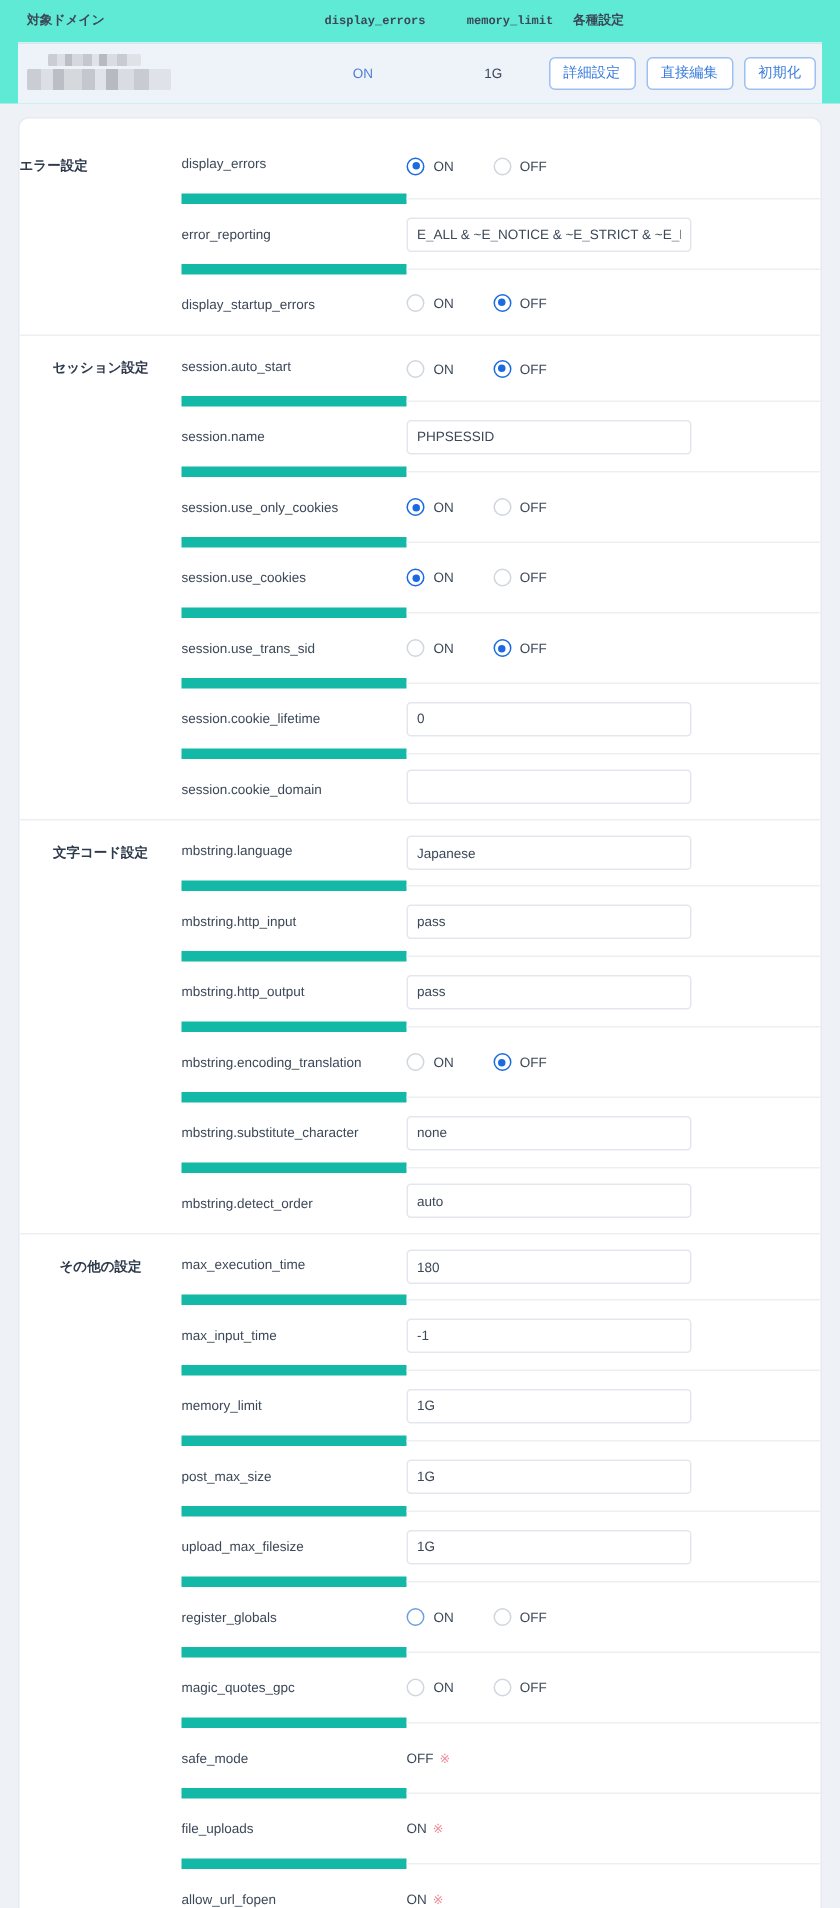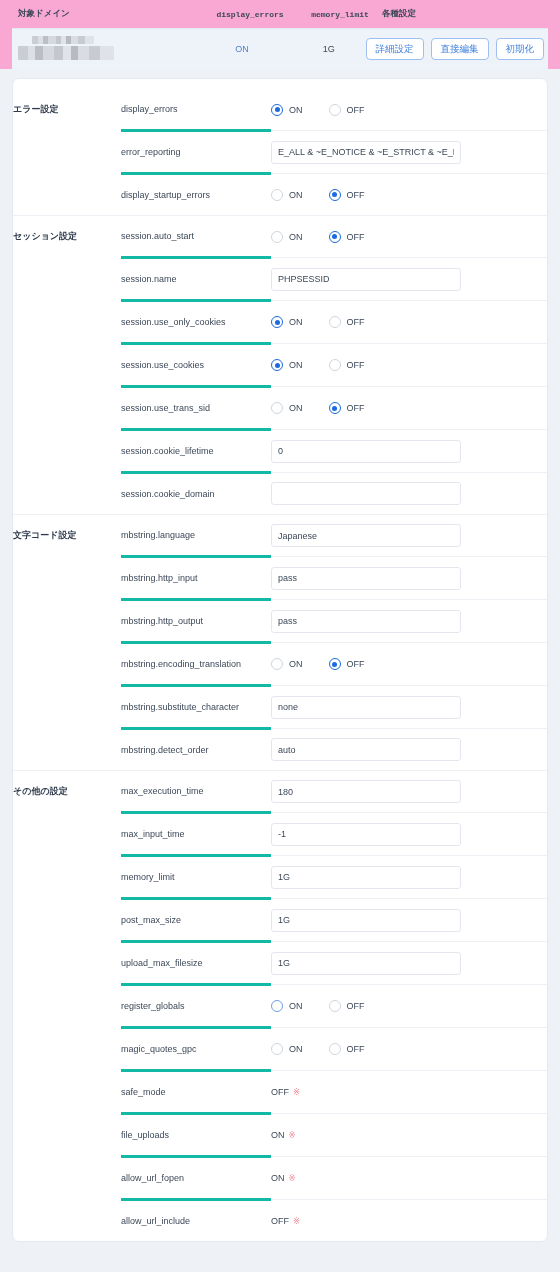--- a/index.html
+++ b/index.html
@@ -18,21 +18,21 @@
   .page {
     position: relative;
     width: 560px;
     min-height: 1272px;
     background: #eef2f7;
     box-sizing: border-box;
   }
 
   
   .summary {
-    background: #f9a8d4;
+    background: #5eead4;
     padding: 0 12px;
   }
   .summary-head {
     display: flex;
     align-items: center;
     height: 28px;
     font-size: 8.5px;
     font-weight: bold;
     color: #3c4858;
     border-bottom: 1px solid #e4e9f0;
@@ -99,28 +99,28 @@
   }
   table.settings td {
     vertical-align: middle;
     font-size: 9px;
   }
   .c-group { width: 108px; padding-left: 22px; font-weight: bold; color: #2f3b4c; font-size: 9.5px; box-sizing:border-box;}
   .c-key   { width: 150px; color: #3c4858; }
   .c-val   { }
 
   tr.setting-row td { height: 40px; padding: 0; }
-  tr.setting-row .c-key { border-top: 3px solid #14b8a6; }
+  tr.setting-row .c-key { border-top: 7px solid #14b8a6; }
   tr.setting-row .c-val { border-top: 1px solid #eceff4; padding-right: 22px; }
   tr.setting-row.first-in-section .c-key,
   tr.setting-row.first-in-section .c-val { border-top: none; }
 
   
   tr.section-start td { border-top: 1px solid #eceff4 !important; }
-  tr.section-start .c-group { border-top: 1px solid #eceff4; }
+  tr.section-start .c-group { border-top: 1px solid #eceff4; text-align: center; }
 
   
   .txt {
     width: 100%;
     max-width: 190px;
     height: 23px;
     box-sizing: border-box;
     border: 1px solid #e3e7ed;
     border-radius: 3px;
     background: #fff;

